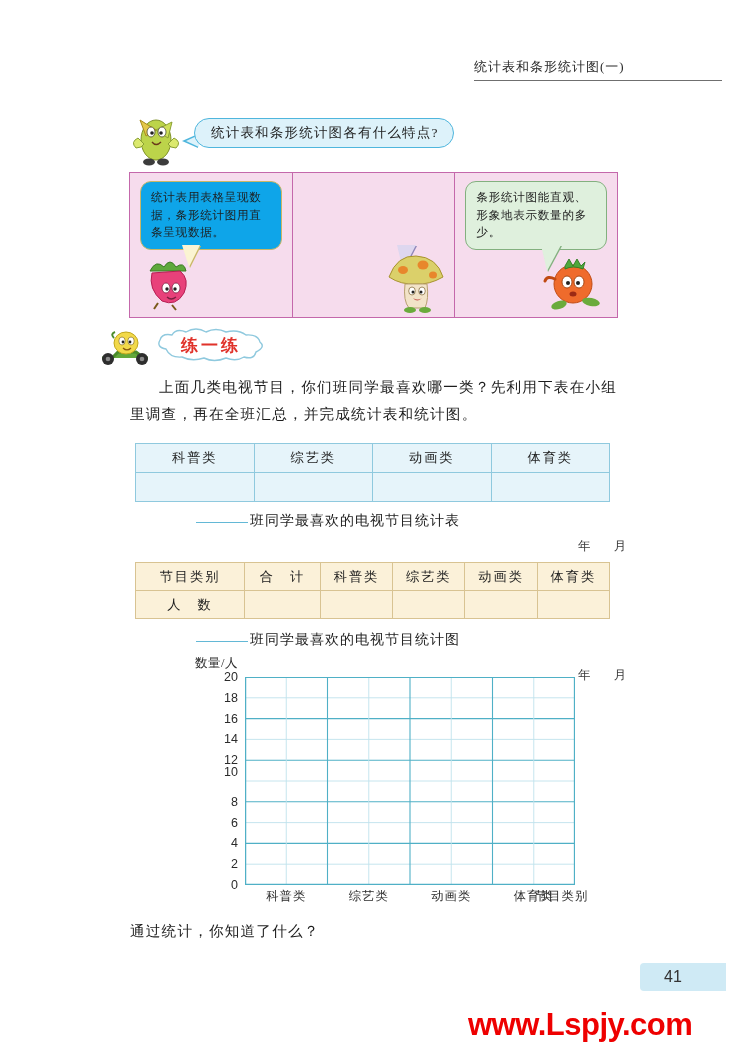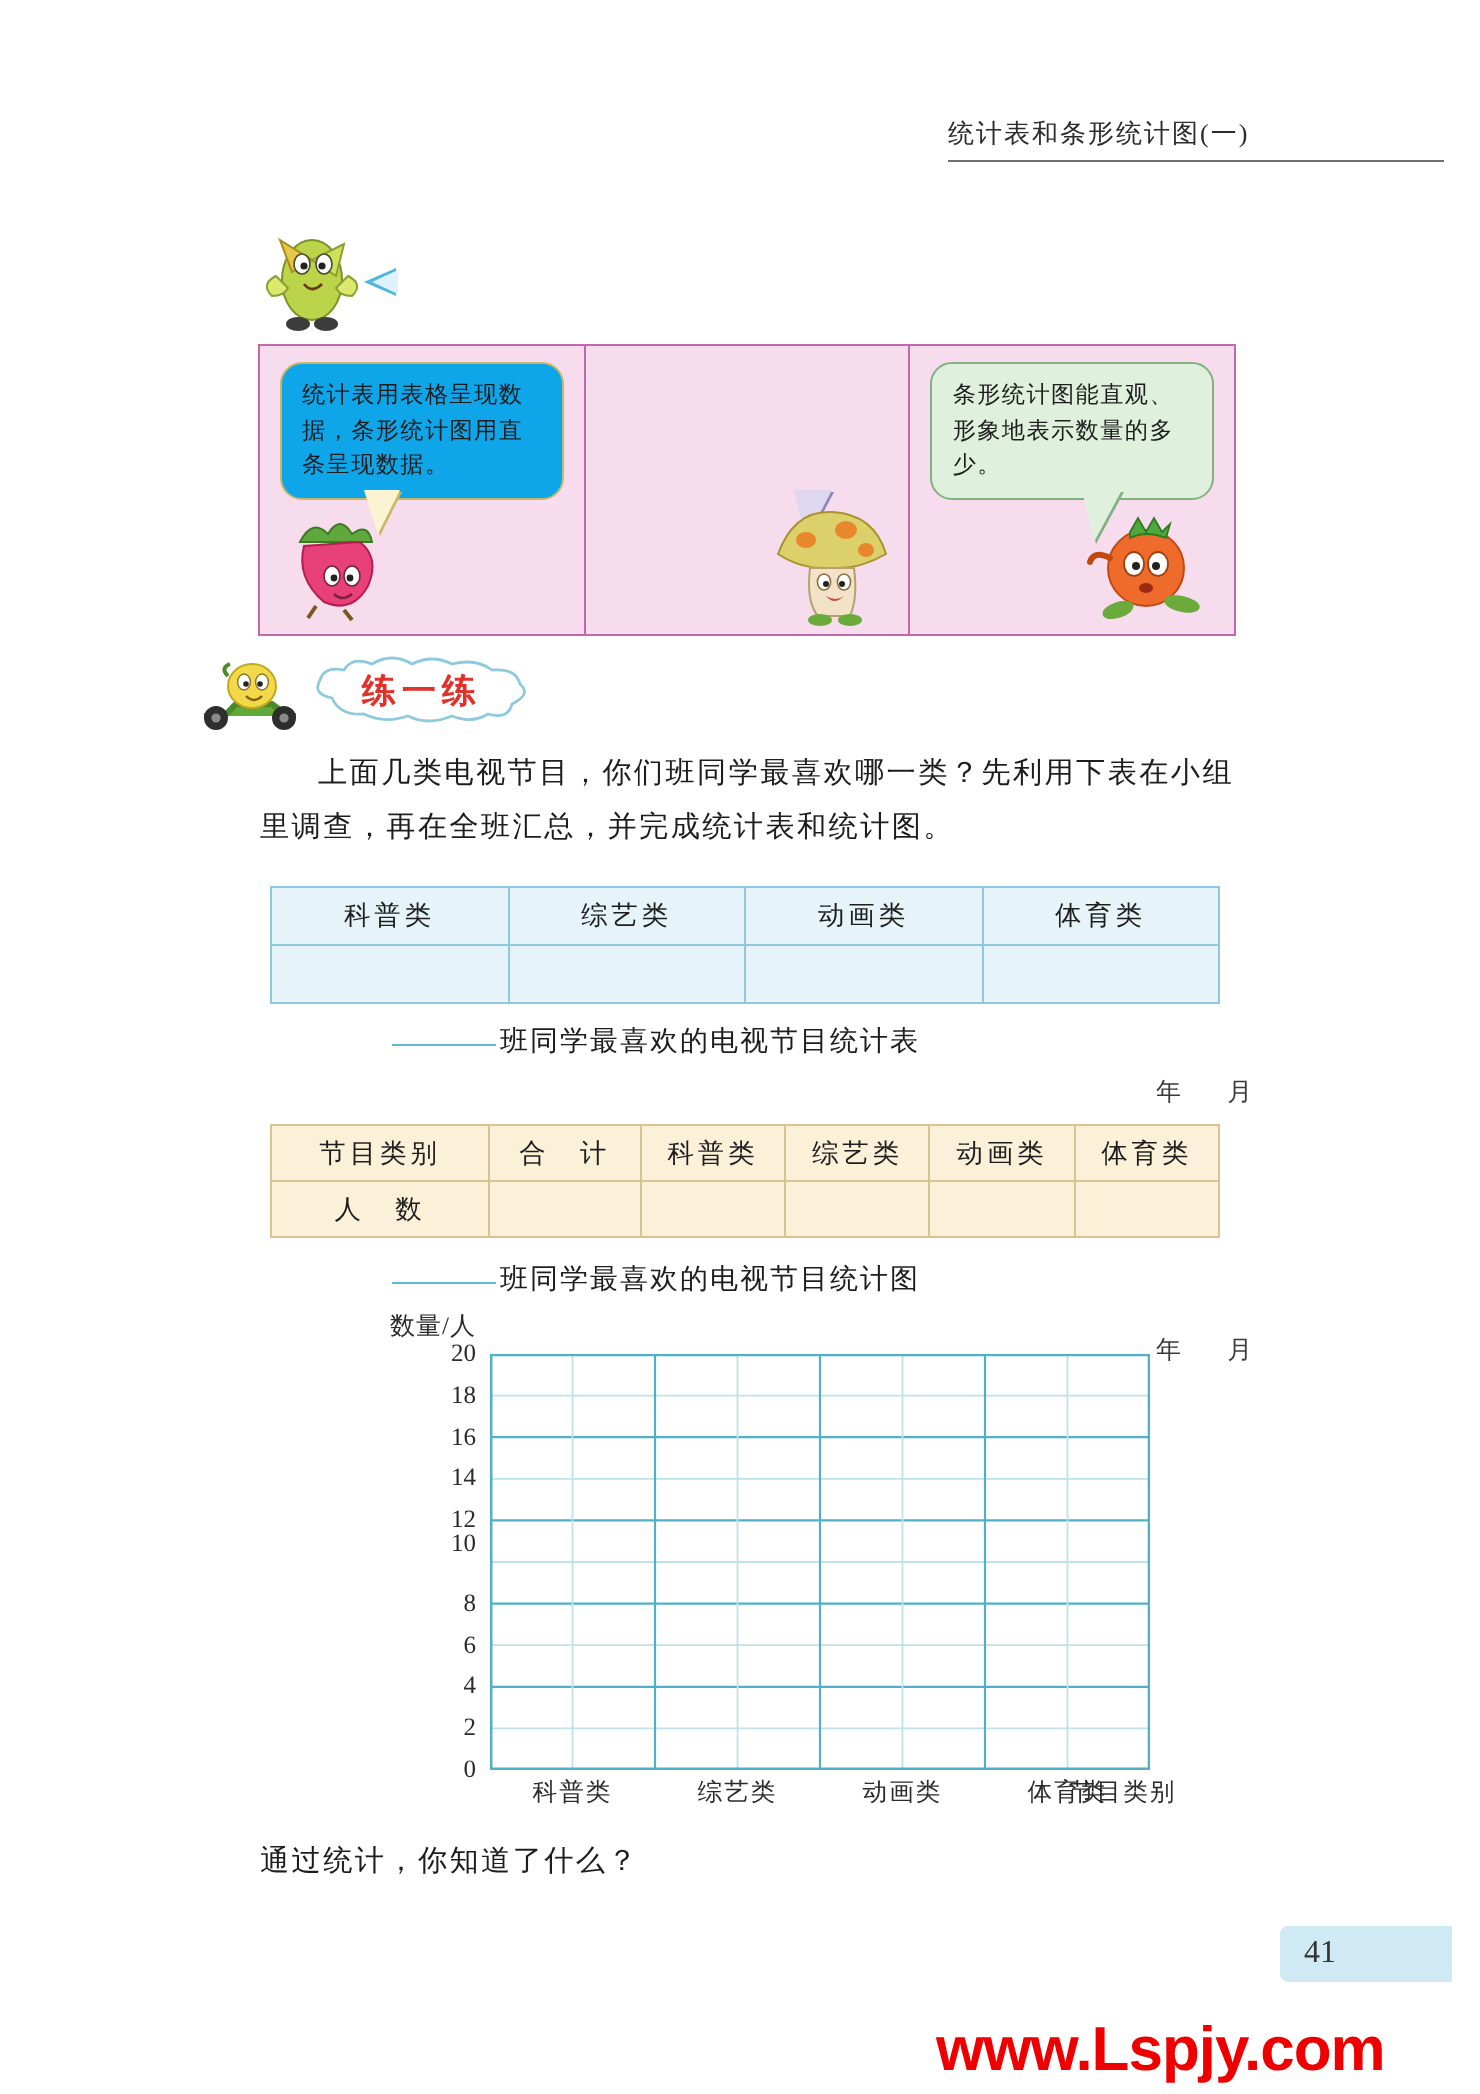--- a/index.html
+++ b/index.html
@@ -280,21 +280,21 @@
     top: 22px;
     width: 34px;
     height: 208px;
   }
   .y-tick {
     position: absolute;
     right: 0;
     font-size: 12.5px;
     color: #2b2b2b;
     transform: translateY(-50%);
-    font-family: Liberation Serif, serif;
+    font-family: Liberation Sans, sans-serif;
   }
   .x-labels {
     position: absolute;
     left: 55px;
     top: 233px;
     width: 360px;
     height: 20px;
   }
   .x-label {
     position: absolute;
@@ -318,25 +318,25 @@
   .page-number {
     position: absolute;
     left: 640px;
     top: 963px;
     width: 86px;
     height: 28px;
     background: #cfeaf5;
     border-radius: 4px 0 0 4px;
     display: flex;
     align-items: center;
-    padding-left: 12px;
+    padding-left: 24px;
     box-sizing: border-box;
     font-size: 16px;
     color: #333;
-    font-family: Liberation Serif, serif;
+    font-family: Liberation Sans, sans-serif;
   }
 
   
   .watermark {
     position: absolute;
     left: 468px;
     top: 1007px;
     font-family: "Liberation Sans", sans-serif;
     font-size: 31px;
     font-weight: bold;
@@ -362,20 +362,21 @@
     <ellipse cx="25" cy="28" rx="4" ry="5" fill="#fff" stroke="#4a4a2a" stroke-width="0.8"></ellipse>
     <ellipse cx="36" cy="28" rx="4" ry="5" fill="#fff" stroke="#4a4a2a" stroke-width="0.8"></ellipse>
     <circle cx="26" cy="29" r="1.8" fill="#222"></circle>
     <circle cx="35" cy="29" r="1.8" fill="#222"></circle>
     <path d="M26 38 Q30 43 35 38" stroke="#6a3a1a" stroke-width="1.4" fill="none"></path>
     <ellipse cx="23" cy="58" rx="6" ry="3.5" fill="#3c3c3c"></ellipse>
     <ellipse cx="37" cy="58" rx="6" ry="3.5" fill="#3c3c3c"></ellipse>
   </svg>
   <div class="q-tail"></div>
   <div class="q-tail-in"></div>
+  <div class="q-bubble">统计表和条形统计图各有什么特点?</div>
 </div>
 
 <div class="panels">
 
   <div class="panel p1">
     <div class="panel-bubble">统计表用表格呈现数据，条形统计图用直条呈现数据。</div>
     <div class="bubble-tail"></div>
     <svg class="char-art" viewBox="0 0 58 56">
       <path d="M8 16 Q14 4 22 12 Q28 2 34 12 Q42 6 44 16 Z" fill="#5fa83c" stroke="#3d7a26" stroke-width="1"></path>
       <path d="M10 18 Q6 34 20 46 Q34 52 42 38 Q48 24 38 16 Z" fill="#e8417a" stroke="#b51e52" stroke-width="1"></path>

